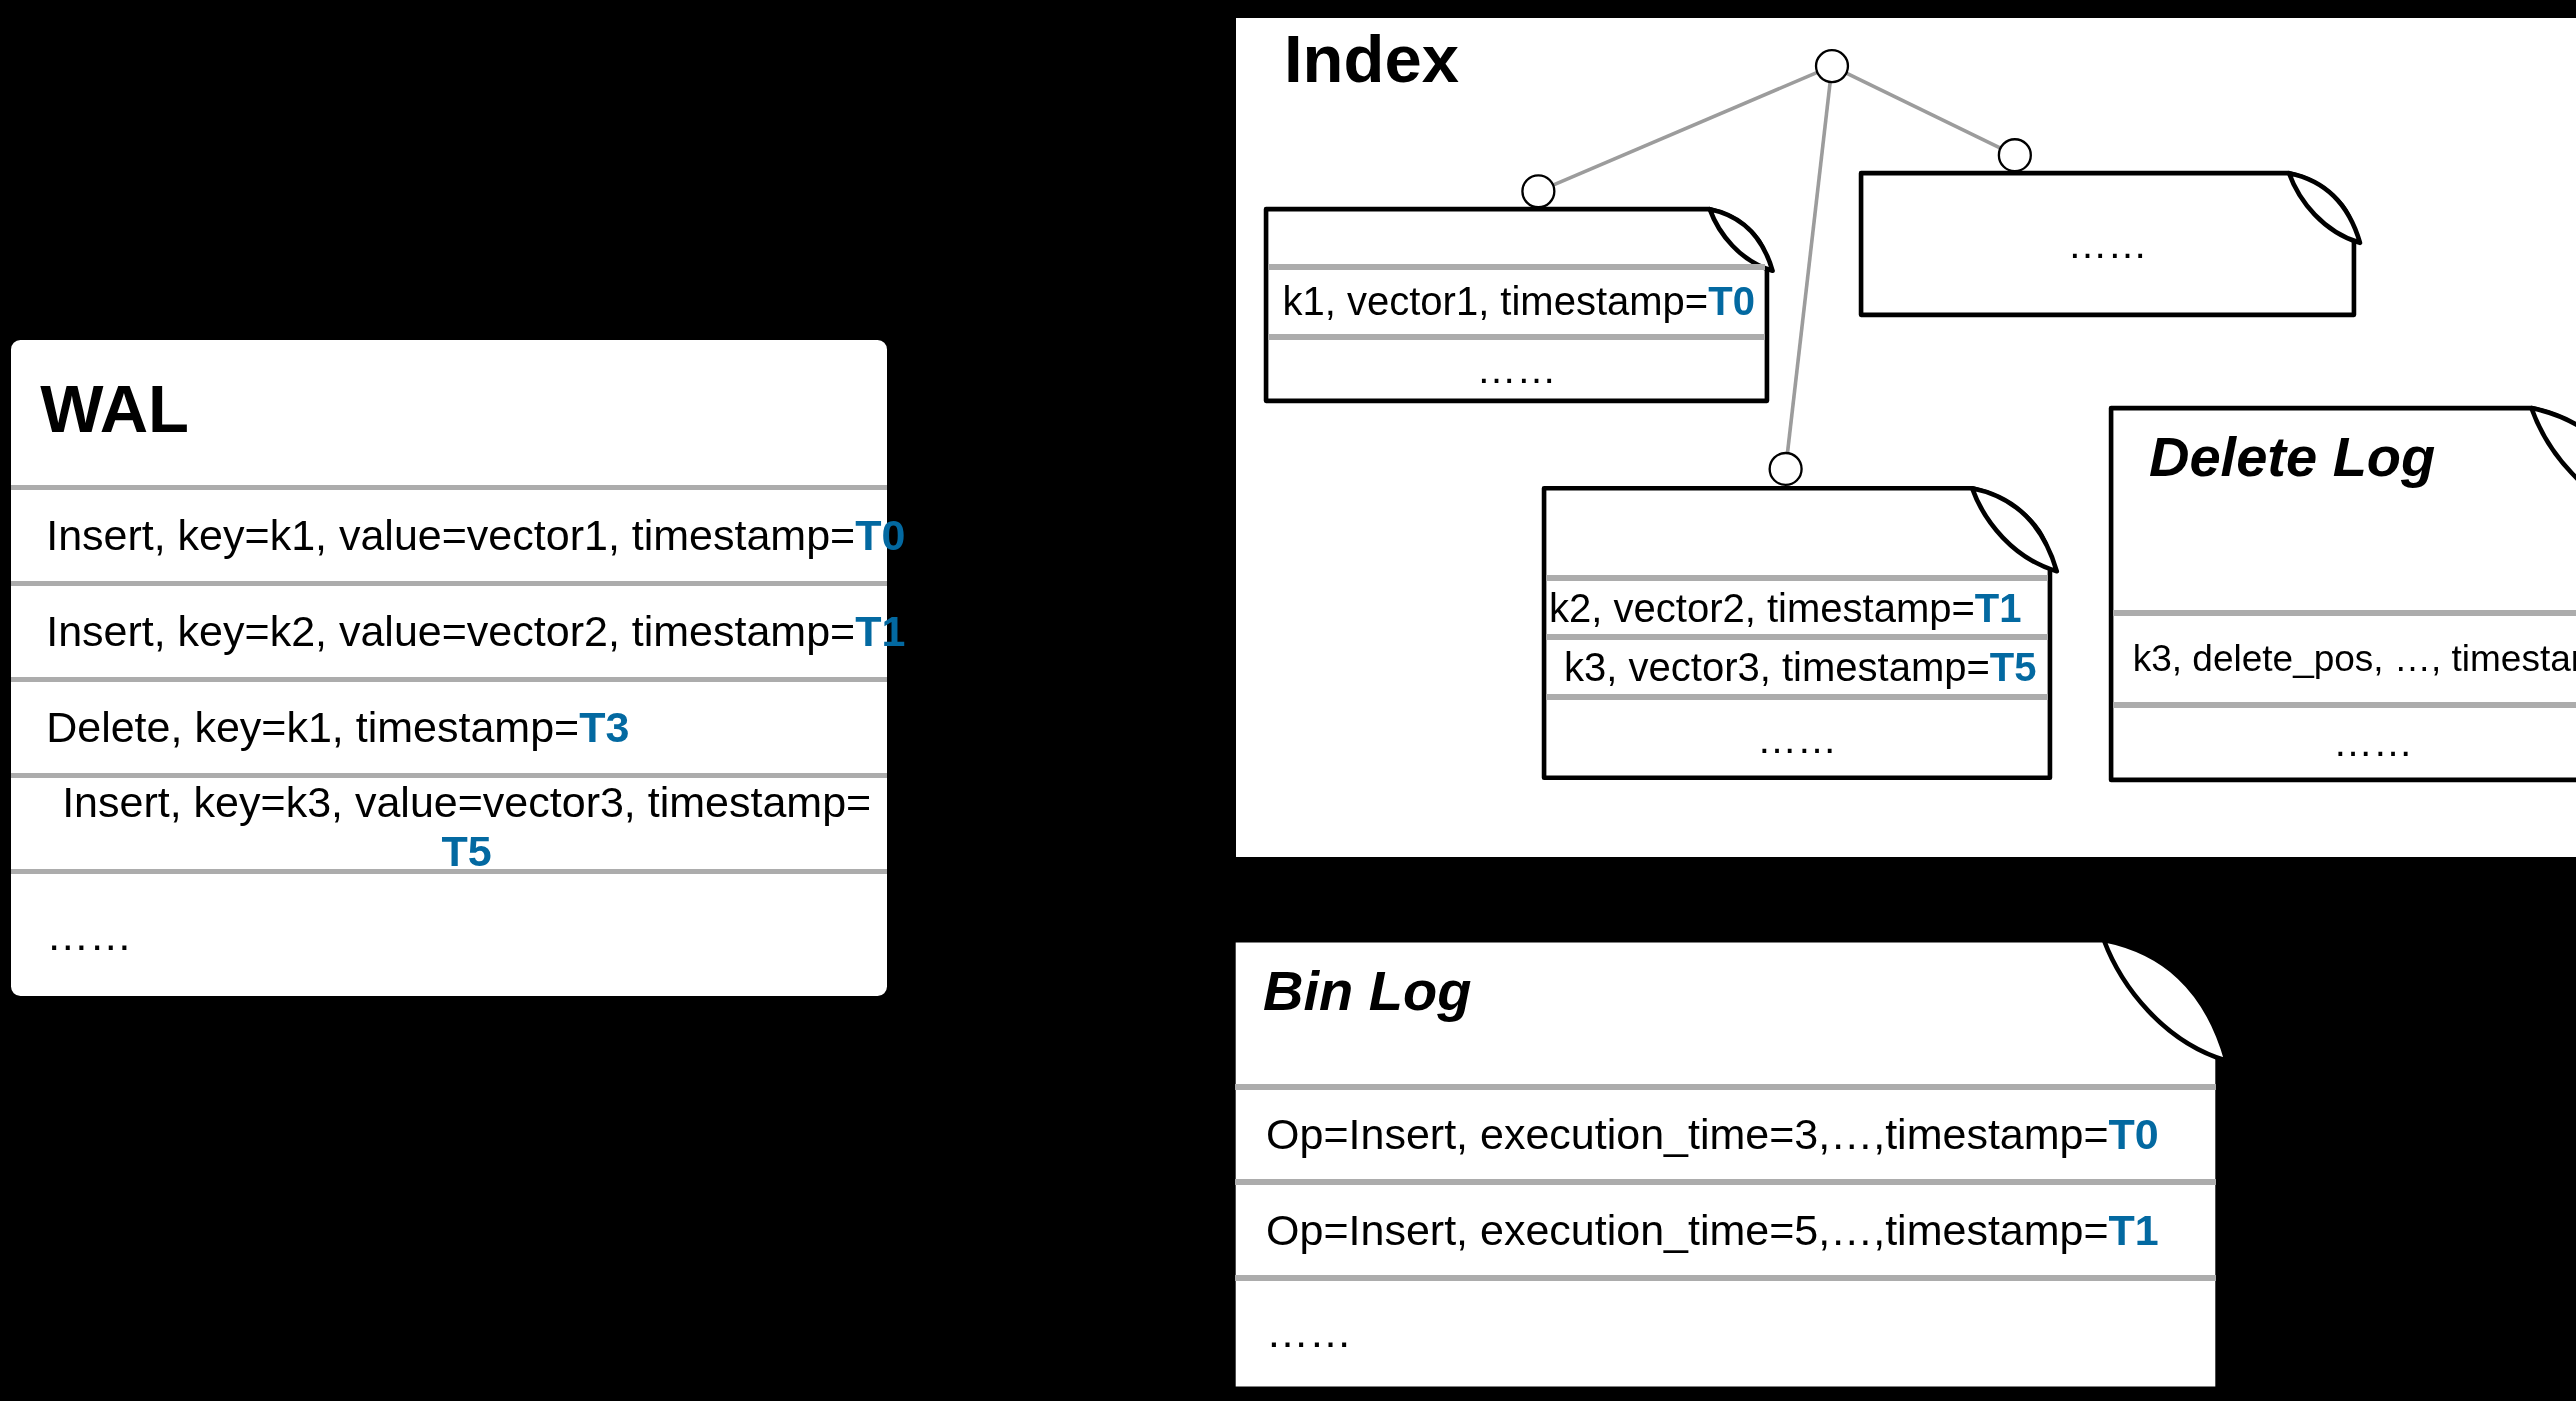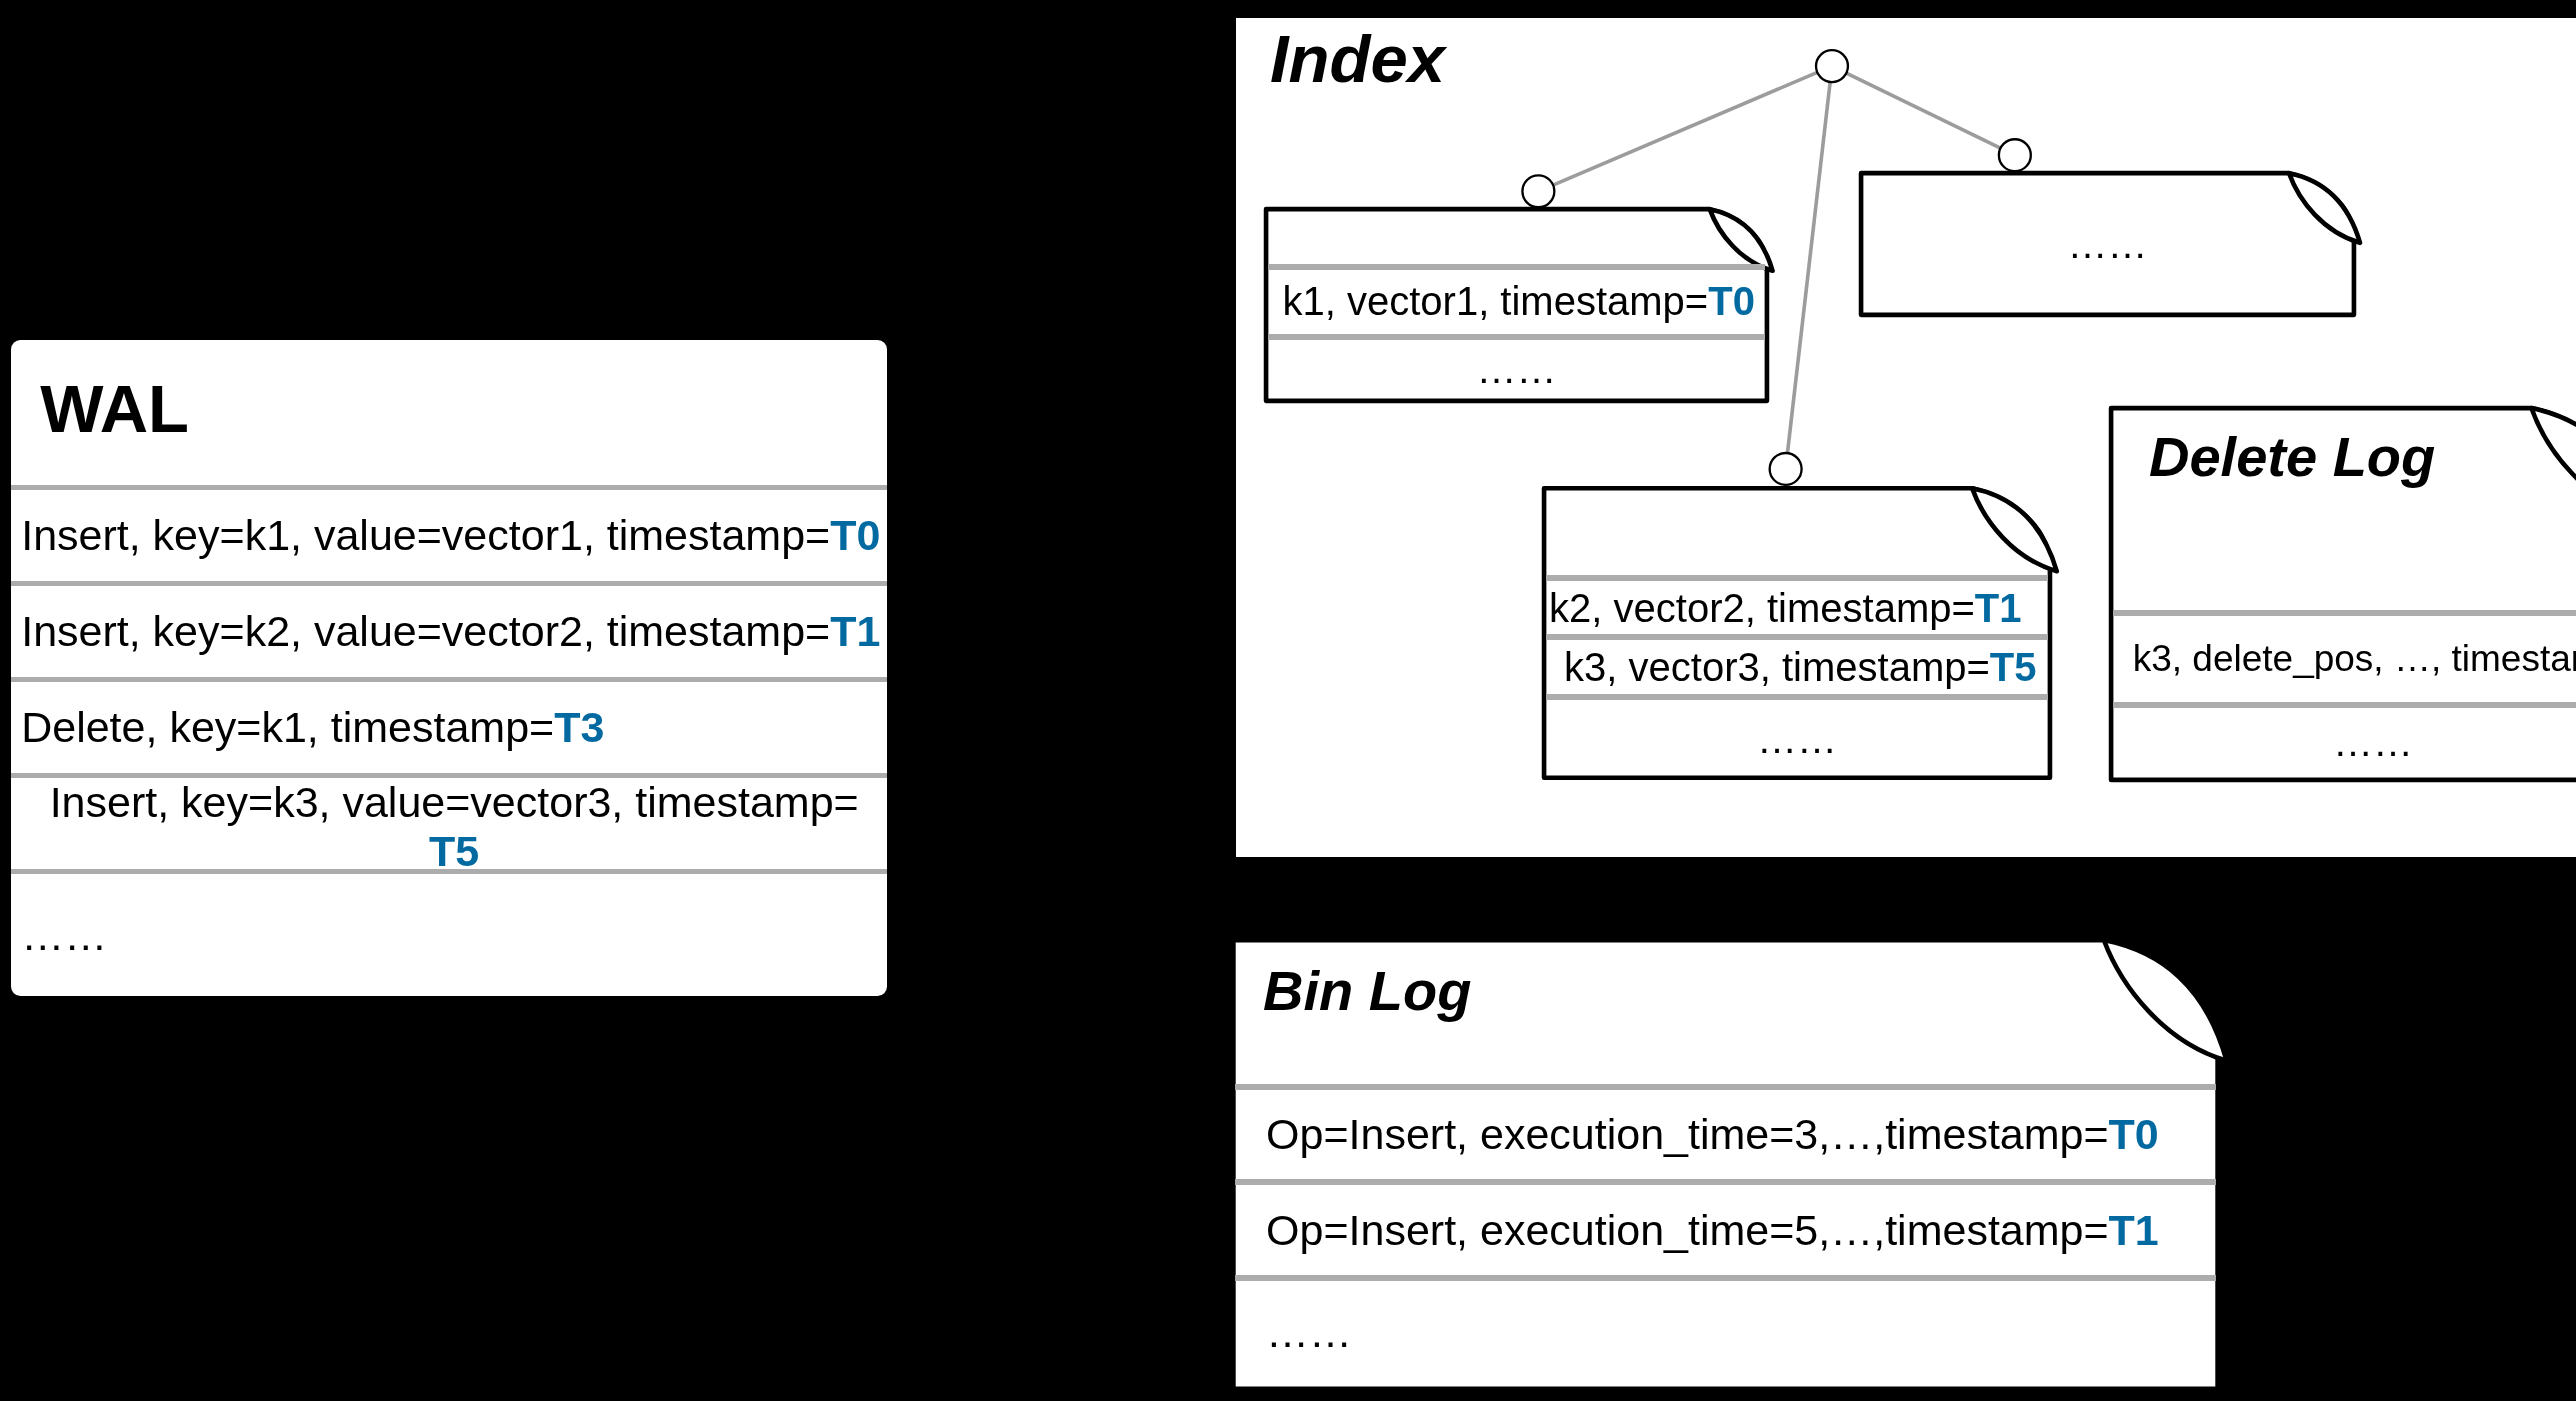--- a/index.html
+++ b/index.html
@@ -5,25 +5,25 @@
   html,body{margin:0;padding:0;background:#000;}
   #canvas{position:relative;width:2817px;height:1402px;background:#000000;overflow:hidden;
           font-family:"Liberation Sans","DejaVu Sans",sans-serif;color:#000;}
   .panel{position:absolute;background:#ffffff;border:4.6px solid #000000;box-sizing:border-box;}
   .title{font-weight:bold;font-size:67px;line-height:1.1;white-space:nowrap;}
   .abs{position:absolute;}
   
   #wal{left:7.2px;top:336px;width:884px;height:664px;border-radius:13.4px;display:flex;flex-direction:column;}
   #wal .wal-title{height:145px;padding:32px 0 0 29px;box-sizing:border-box;}
   .wal-row{box-sizing:border-box;border-top:5.7px solid #ACACAC;display:flex;align-items:center;
-           padding-left:10px;font-size:43px;white-space:nowrap;}
+           padding-left:35px;font-size:43px;white-space:nowrap;}
   .hl{color:#0369a1;font-weight:bold;}
   
   #index{left:1232px;top:14.4px;width:1578px;height:847px;}
-  #index-title{left:34px;top:4.1px;font-style:italic;}
+  #index-title{left:48px;top:4.1px;}
   .tree-svg{position:absolute;left:0;top:0;width:1568px;height:838px;overflow:visible;}
   
   .doc{position:absolute;box-sizing:border-box;}
   .doc svg{position:absolute;left:0;top:0;overflow:visible;}
   .doc-sep{position:absolute;left:3.6px;right:3.6px;height:5.7px;background:#ACACAC;}
   .doc-row{position:absolute;left:4.1px;right:4.1px;display:flex;align-items:center;
            font-size:40px;white-space:nowrap;}
   .doc-row.centered{justify-content:center;}
   .doc-title{position:absolute;font-weight:bold;font-size:56px;line-height:1;white-space:nowrap;font-style:italic;}
   

